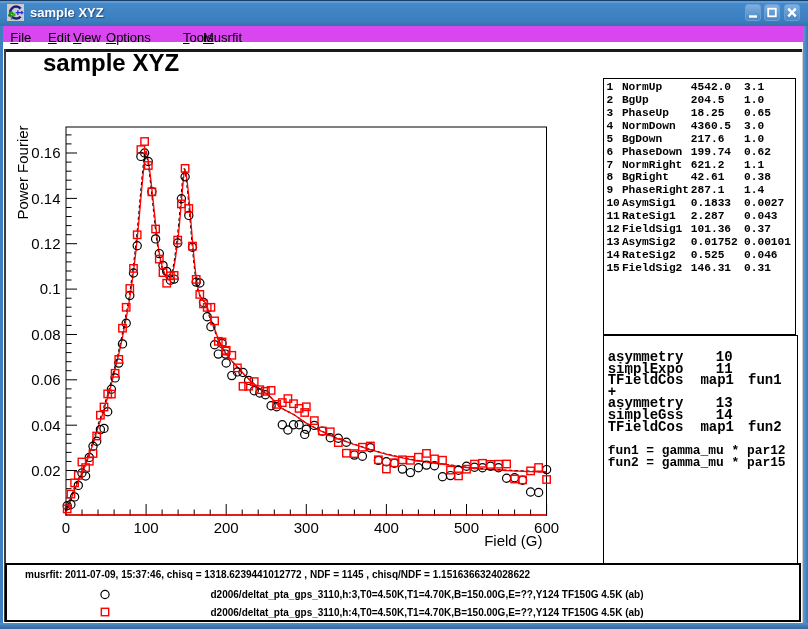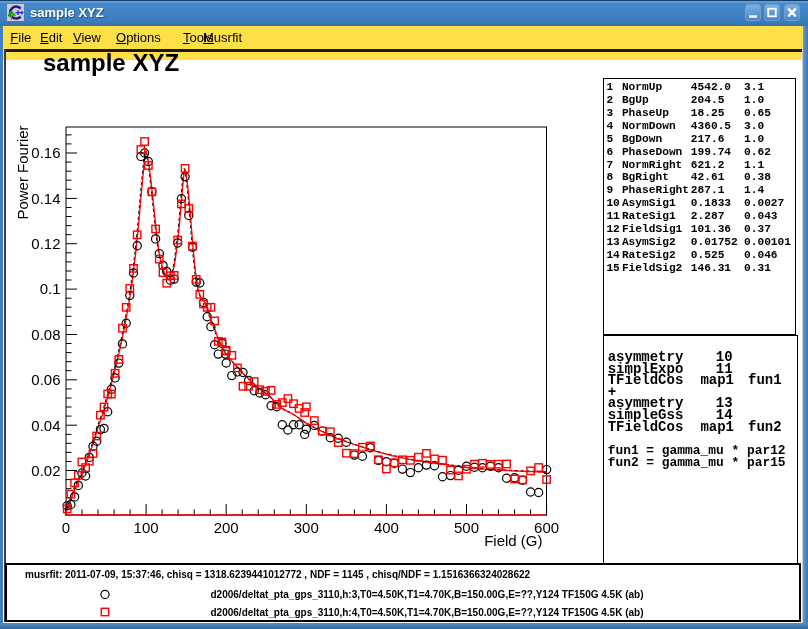--- a/index.html
+++ b/index.html
@@ -1,20 +1,20 @@
 <!DOCTYPE html>
 <html><head><meta charset="utf-8"><style>
 *{margin:0;padding:0;box-sizing:border-box}
 body{width:808px;height:629px;position:relative;overflow:hidden;background:#fff;font-family:"Liberation Sans",sans-serif}
 #titlebar{position:absolute;left:0;top:0;width:808px;height:26px;
  background:linear-gradient(180deg,#16416c 0,#16416c 1px,#5f9cd5 1px,#5f9cd5 3px,#4489ca 3px,#3c7fc0 20px,#3672ad 26px)}
 #title{position:absolute;left:30px;top:5px;color:#fff;font:bold 13px "Liberation Sans",sans-serif;text-shadow:1px 1px 1px rgba(10,30,70,.55)}
 .wbtn{position:absolute;top:4px;width:16px;height:17px;border:1px solid #6ba0d6;border-radius:3px;
  background:linear-gradient(180deg,#7fb0e0,#4a86c2)}
-#menubar{position:absolute;left:2px;top:26px;width:804px;height:34px;background:#fde047;border-left:1px solid #555}
+#menubar{position:absolute;left:2px;top:26px;width:804px;height:16px;background:#d946ef;border-left:1px solid #555}
 .mi{position:absolute;top:4px;font:13px "Liberation Sans",sans-serif;color:#000}
 #blackline{position:absolute;left:6px;top:49px;width:796px;height:2.5px;background:#1a1a1a}
 #leftline{position:absolute;left:3.5px;top:49px;width:2px;height:573px;background:#3a3a3a}
 #borderL{position:absolute;left:0;top:26px;width:2.5px;height:603px;background:#3d7fc1}
 #borderR{position:absolute;right:0;top:26px;width:5.5px;height:603px;background:linear-gradient(90deg,#5e9ad3,#3a77b5)}
 #borderB{position:absolute;left:0;top:623px;width:808px;height:6px;background:linear-gradient(180deg,#4e8fcc,#35659c)}
 #rightlight{position:absolute;left:801.5px;top:49px;width:1px;height:574px;background:#cfcfcf}
 u{text-decoration:underline}
 </style></head>
 <body>
@@ -34,23 +34,23 @@
       <path d="M3 11.5h8" stroke="#fff" stroke-width="2.4"></path>
     </svg></div>
 <div class="wbtn" style="left:763.5px"><svg width="14" height="15" viewBox="0 0 14 15">
       <rect x="3.2" y="3.7" width="7.6" height="7.6" fill="none" stroke="#fff" stroke-width="1.8"></rect>
     </svg></div>
 <div class="wbtn" style="left:783.5px"><svg width="14" height="15" viewBox="0 0 14 15">
       <path d="M3.2 3.7l7.6 7.6M10.8 3.7l-7.6 7.6" stroke="#fff" stroke-width="2.4"></path>
     </svg></div>
 <div id="menubar">
 <span class="mi" style="left:7.3px"><u>F</u>ile</span>
-<span class="mi" style="left:37px"><u>E</u>dit</span>
+<span class="mi" style="left:45px"><u>E</u>dit</span>
 <span class="mi" style="left:70px"><u>V</u>iew</span>
-<span class="mi" style="left:113px"><u>O</u>ptions</span>
+<span class="mi" style="left:103px"><u>O</u>ptions</span>
 <span class="mi" style="left:180px"><u>T</u>ools</span>
 <span class="mi" style="left:200px"><u>M</u>usrfit</span>
 <span class="mi" style="left:801px"><u>H</u>elp</span>
 </div>
 <div id="blackline"></div>
 <div id="leftline"></div>
 <svg width="797" height="571" viewBox="0 0 797 571" style="position:absolute;left:5px;top:51px">
 <text x="38" y="20.4" style="font:bold 24px 'Liberation Sans',sans-serif">sample XYZ</text>
 <g fill="none" stroke="#000" stroke-width="1">
 <rect x="61.0" y="76.0" width="480.5" height="388.0"></rect>

